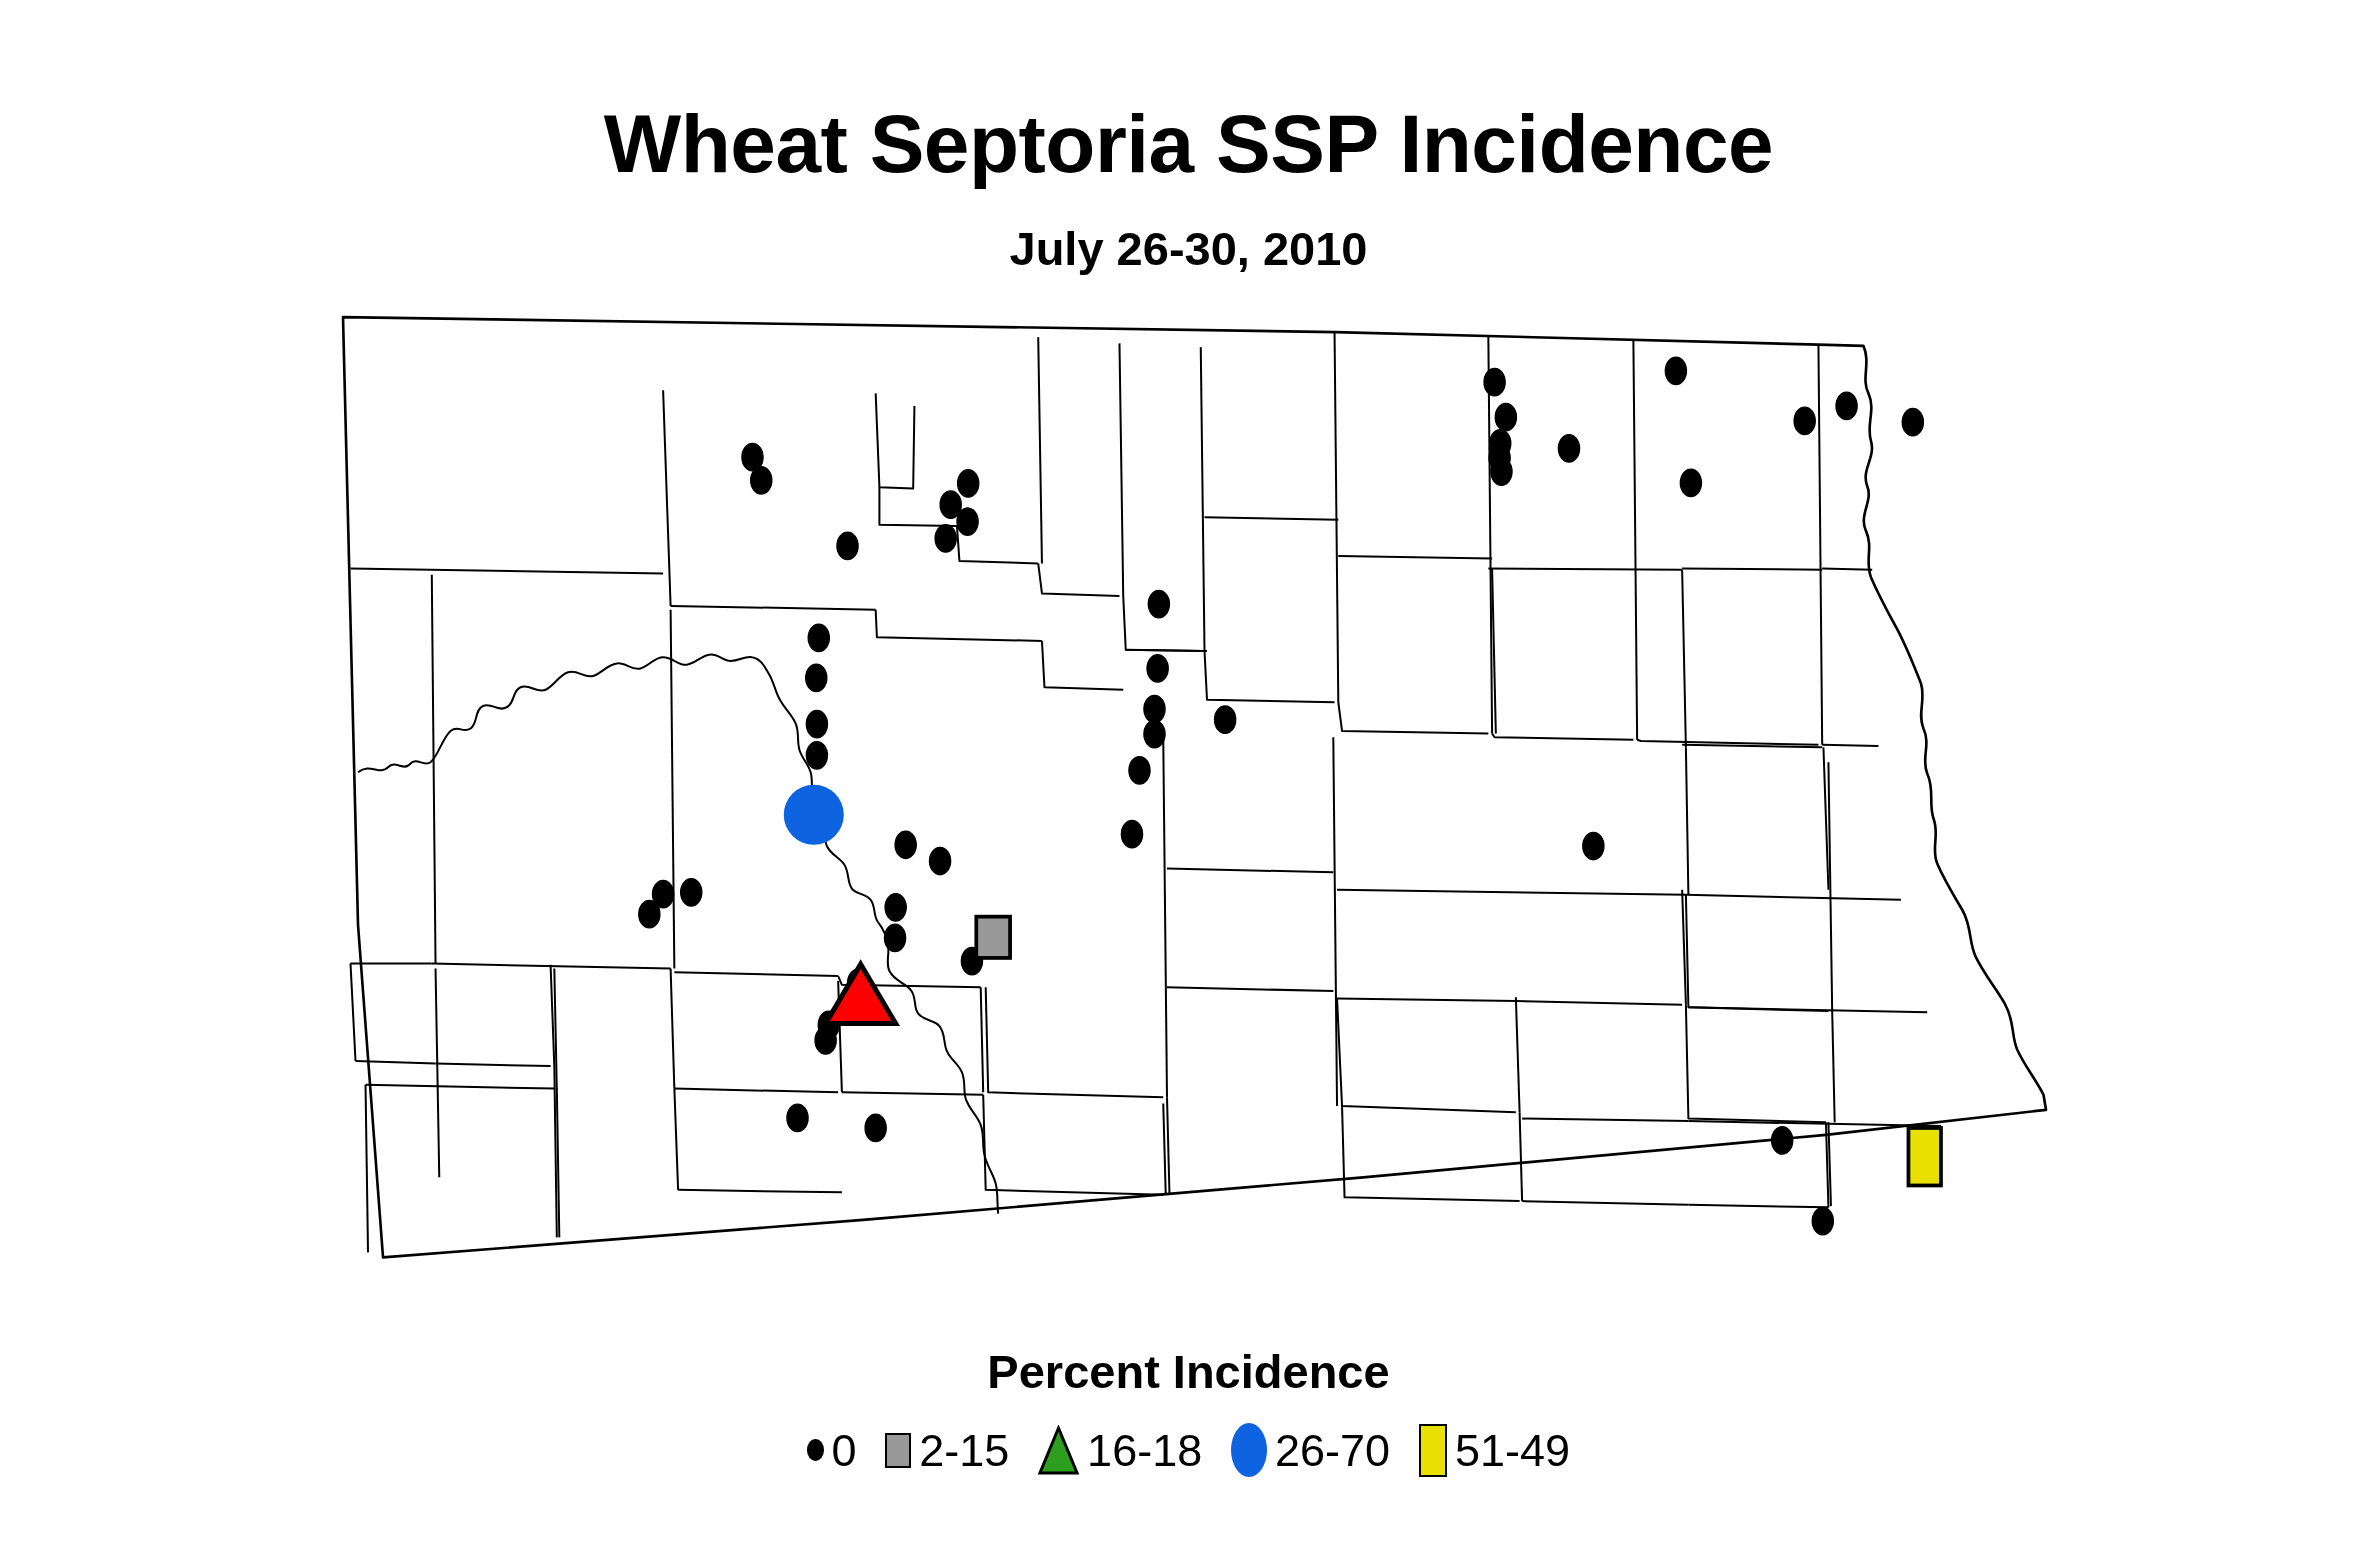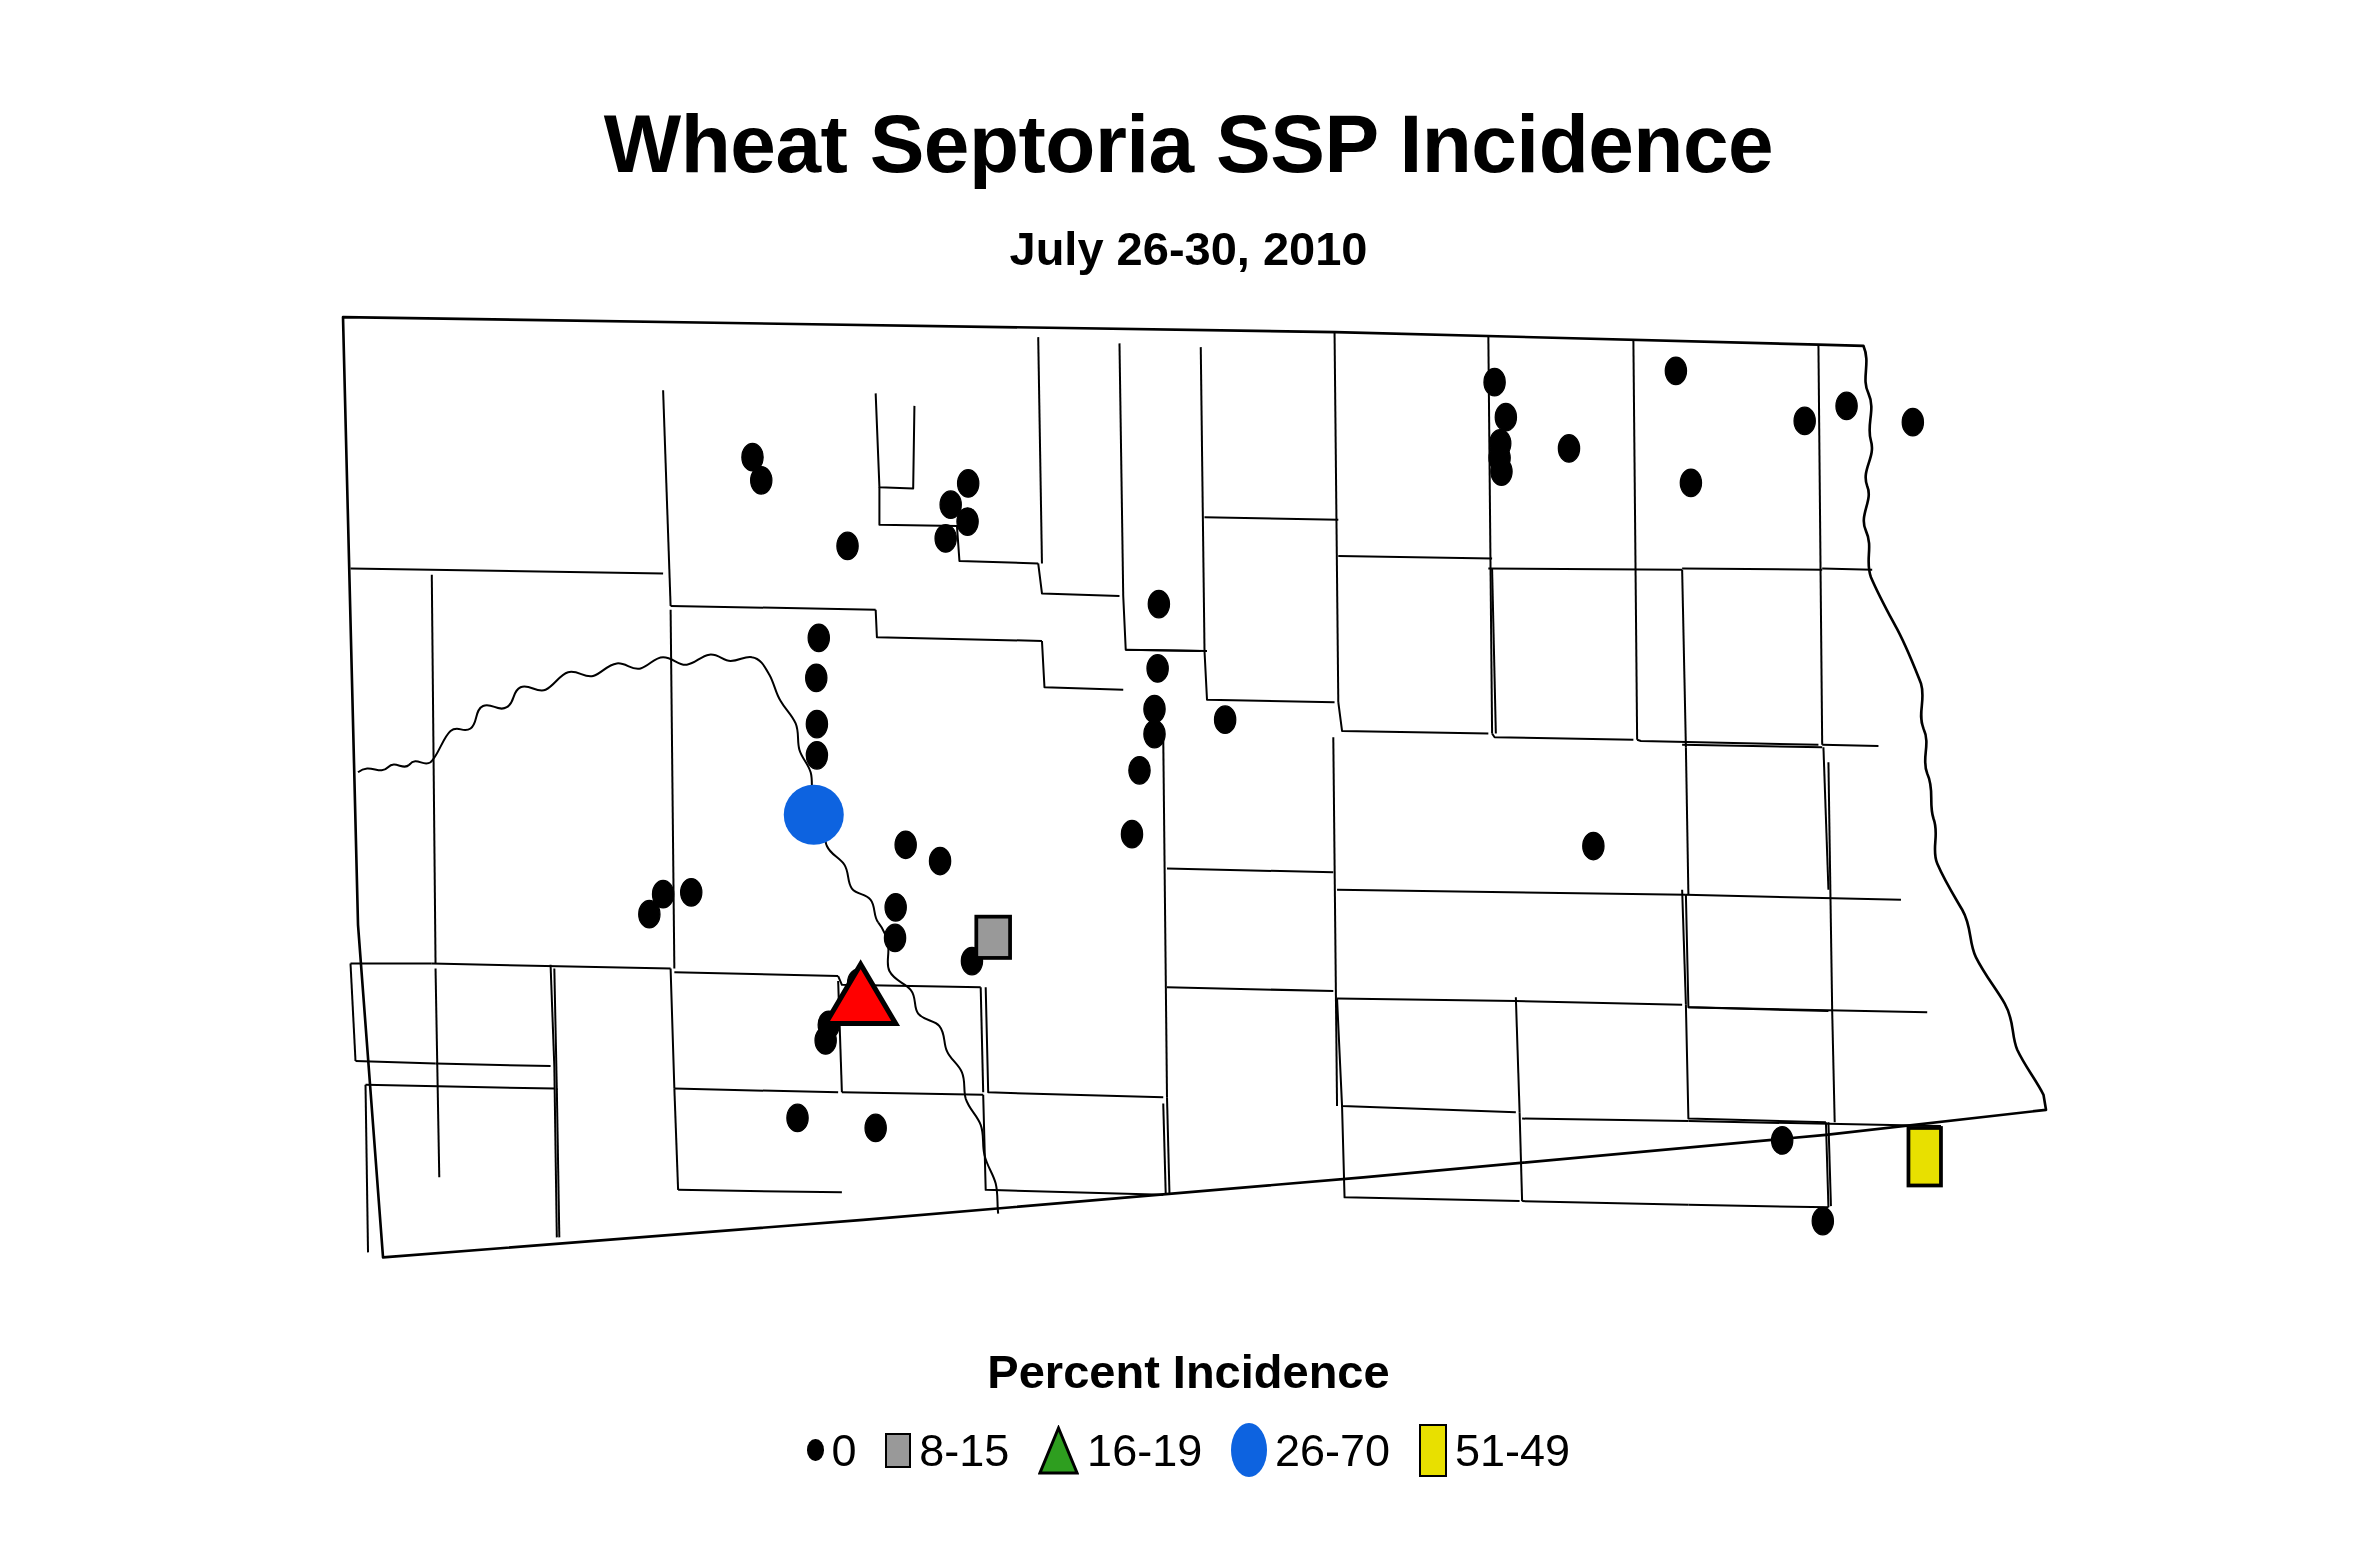--- a/index.html
+++ b/index.html
@@ -362,30 +362,30 @@
     <div id="legend-title">Percent Incidence</div>
     <div id="legend-items">
 
       <div class="legend-entry">
         <span class="sw sw-dot"></span>
         <span class="legend-label">0</span>
       </div>
 
       <div class="legend-entry">
         <span class="sw sw-sq-gray"></span>
-        <span class="legend-label">8-15</span>
+        <span class="legend-label">2-15</span>
       </div>
 
       <div class="legend-entry">
         <span class="tri-wrap">
           <svg width="41" height="51" viewBox="0 0 84 104" aria-hidden="true">
             <polygon points="42,6 80,98 4,98" fill="#2e9e1f" stroke="#000000" stroke-width="6"></polygon>
           </svg>
         </span>
-        <span class="legend-label">16-19</span>
+        <span class="legend-label">16-18</span>
       </div>
 
       <div class="legend-entry">
         <span class="sw sw-ell-blue"></span>
         <span class="legend-label">26-70</span>
       </div>
 
       <div class="legend-entry">
         <span class="sw sw-sq-yellow"></span>
         <span class="legend-label">51-49</span>

